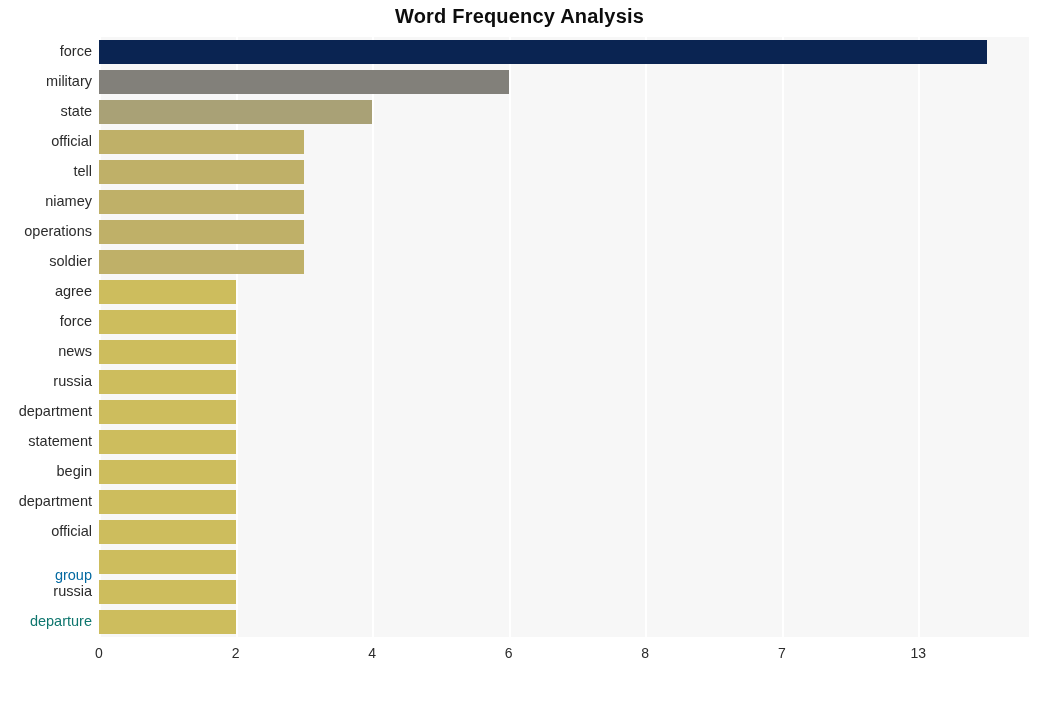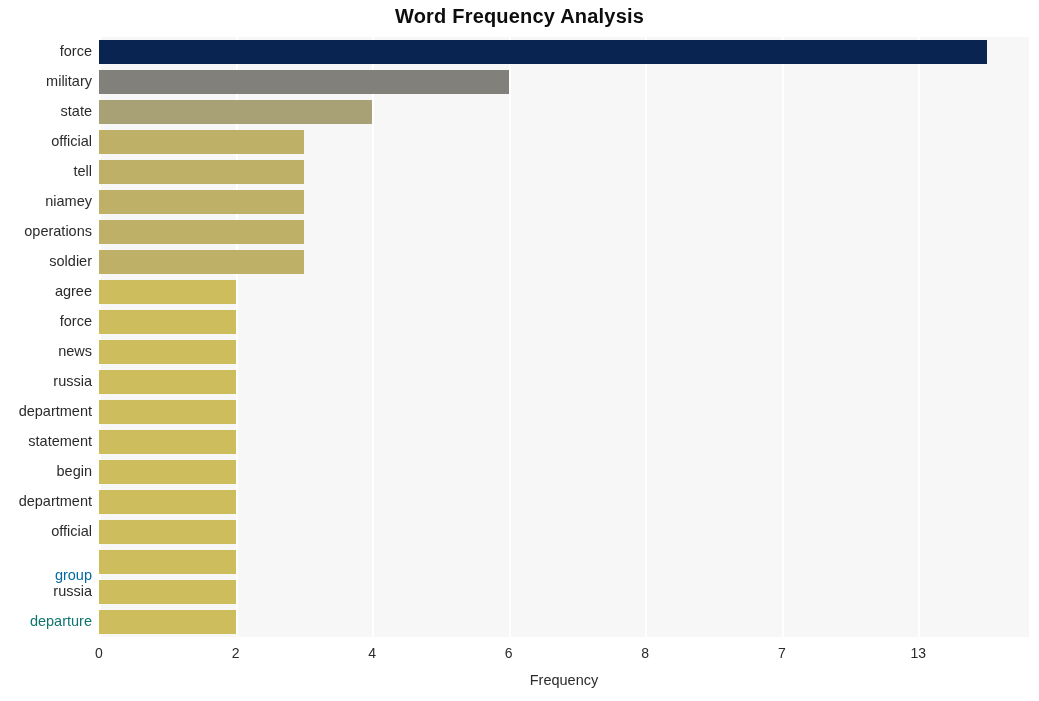--- a/index.html
+++ b/index.html
@@ -225,15 +225,14 @@
   <div id="xlabels">
       <div class="xtick" style="left: 99px; color: rgb(43, 43, 43);">0</div>
       <div class="xtick" style="left: 235.564px; color: rgb(43, 43, 43);">2</div>
       <div class="xtick" style="left: 372.128px; color: rgb(43, 43, 43);">4</div>
       <div class="xtick" style="left: 508.692px; color: rgb(43, 43, 43);">6</div>
       <div class="xtick" style="left: 645.256px; color: rgb(43, 43, 43);">8</div>
       <div class="xtick" style="left: 781.819px; color: rgb(43, 43, 43);">7</div>
       <div class="xtick" style="left: 918.383px; color: rgb(43, 43, 43);">13</div>
     </div>
 
-  <div id="xaxis-title">Frequency</div>
 
 </div>
 
 </body></html>

